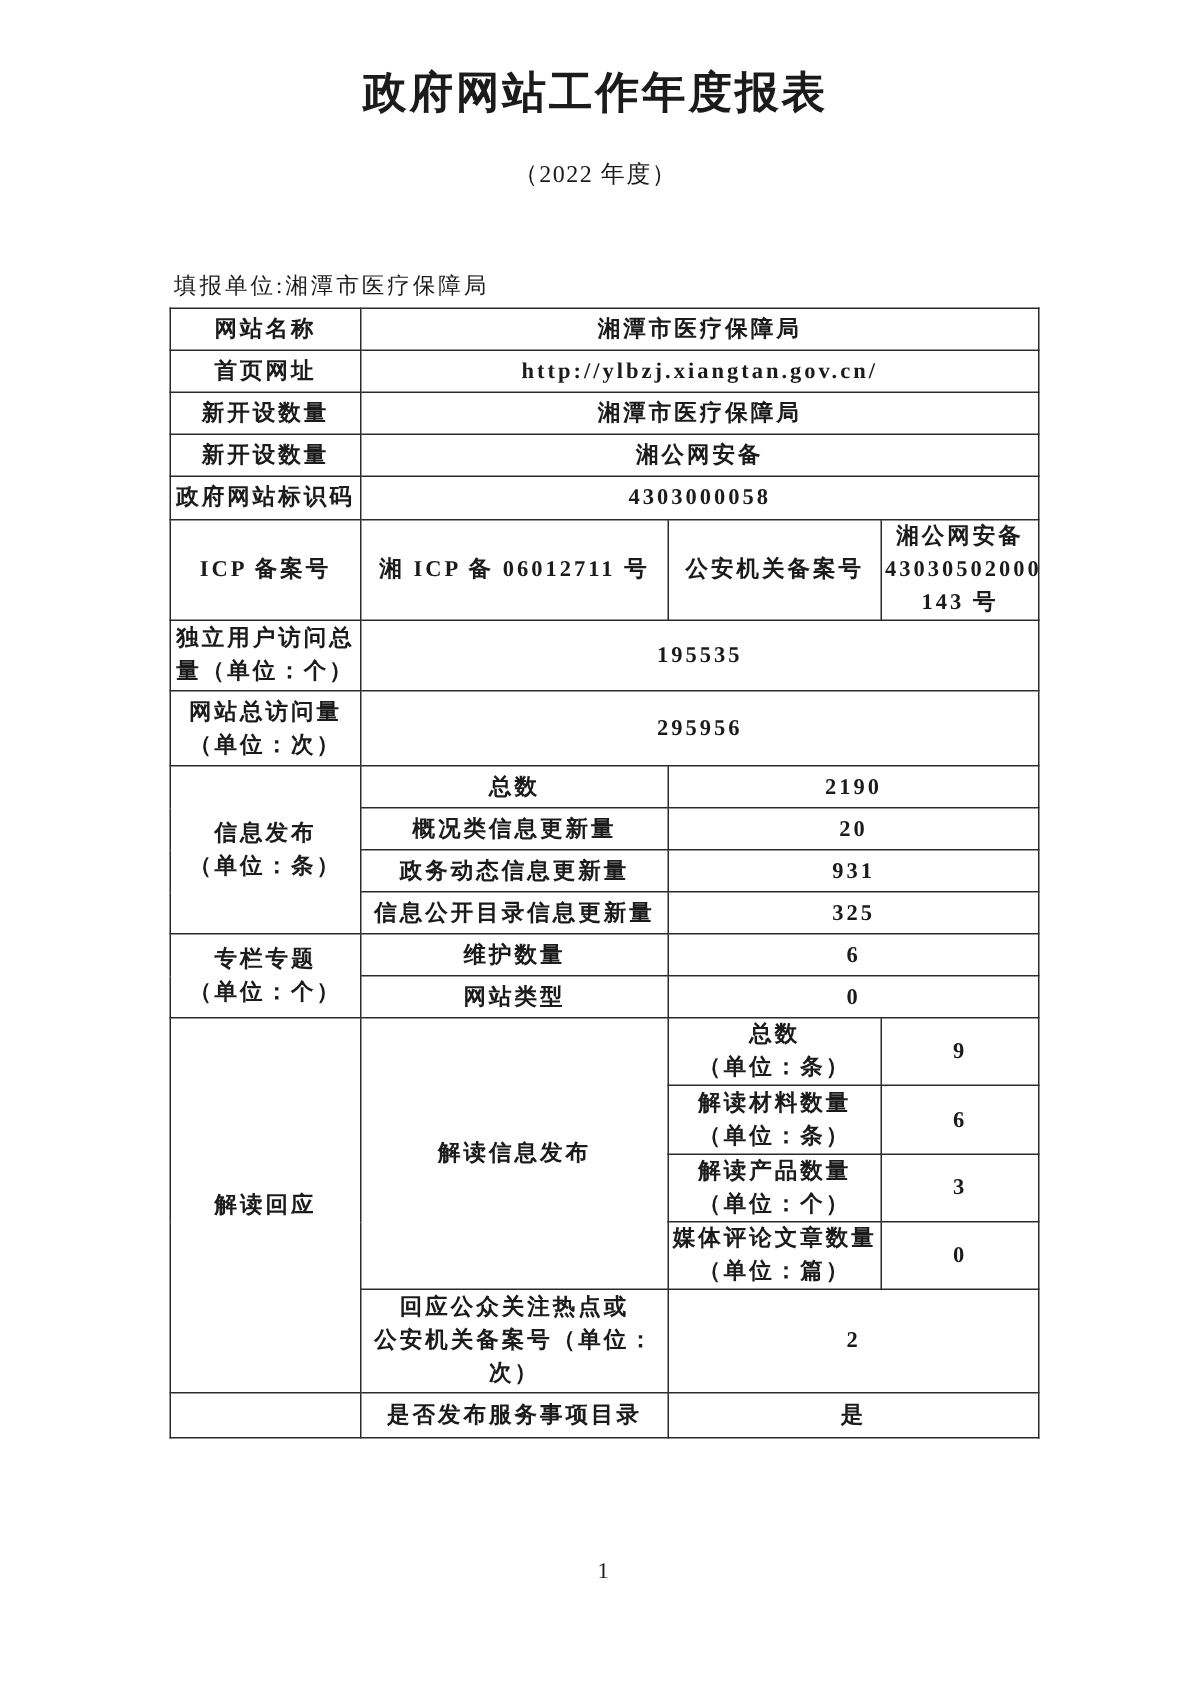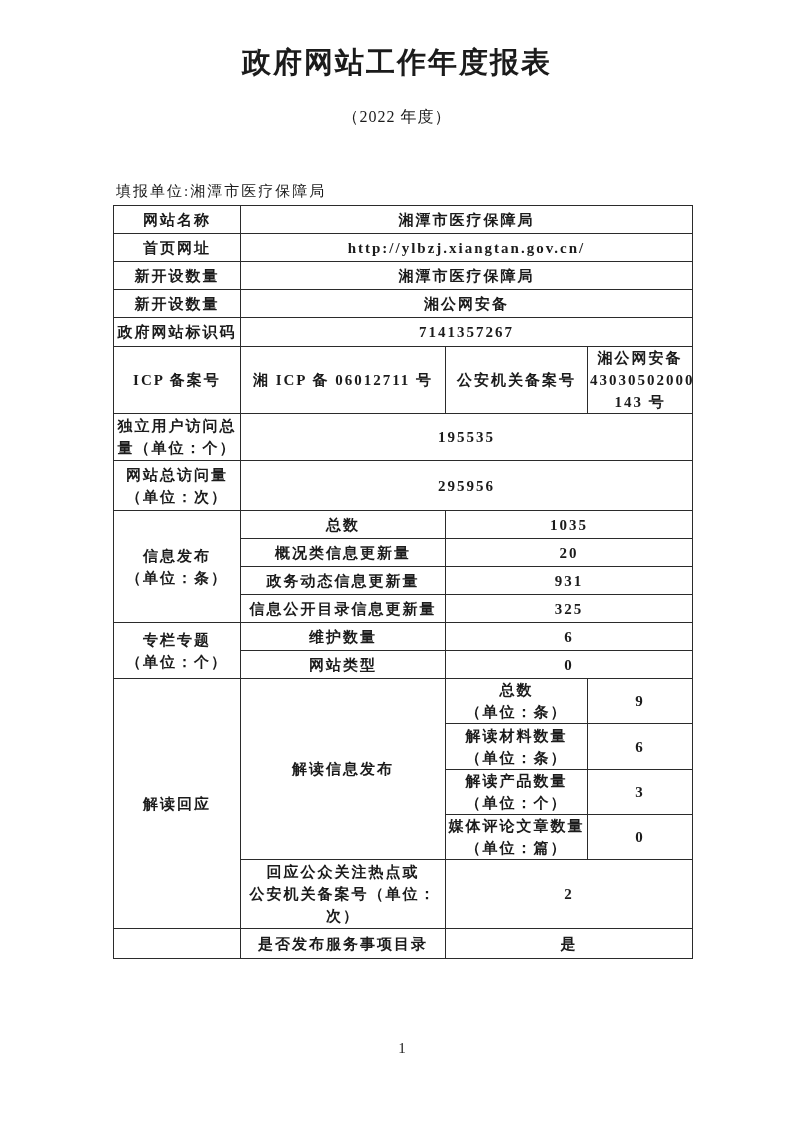--- a/index.html
+++ b/index.html
@@ -99,21 +99,21 @@
       <tr class="h28">
         <td>新开设数量</td>
         <td colspan="3">湘潭市医疗保障局</td>
       </tr>
       <tr class="h28">
         <td>新开设数量</td>
         <td colspan="3">湘公网安备</td>
       </tr>
       <tr class="h29">
         <td>政府网站标识码</td>
-        <td colspan="3">7141357267</td>
+        <td colspan="3">4303000058</td>
       </tr>
       <tr class="h66">
         <td>ICP 备案号</td>
         <td>湘 ICP 备 06012711 号</td>
         <td>公安机关备案号</td>
         <td>湘公网安备
 43030502000
 143 号</td>
       </tr>
       <tr class="h47">
@@ -124,21 +124,21 @@
       <tr class="h50">
         <td>网站总访问量
 （单位：次）</td>
         <td colspan="3">295956</td>
       </tr>
 
       <tr class="h28">
         <td rowspan="4">信息发布
 （单位：条）</td>
         <td>总数</td>
-        <td colspan="2">1035</td>
+        <td colspan="2">2190</td>
       </tr>
       <tr class="h28">
         <td>概况类信息更新量</td>
         <td colspan="2">20</td>
       </tr>
       <tr class="h28">
         <td>政务动态信息更新量</td>
         <td colspan="2">931</td>
       </tr>
       <tr class="h28">

